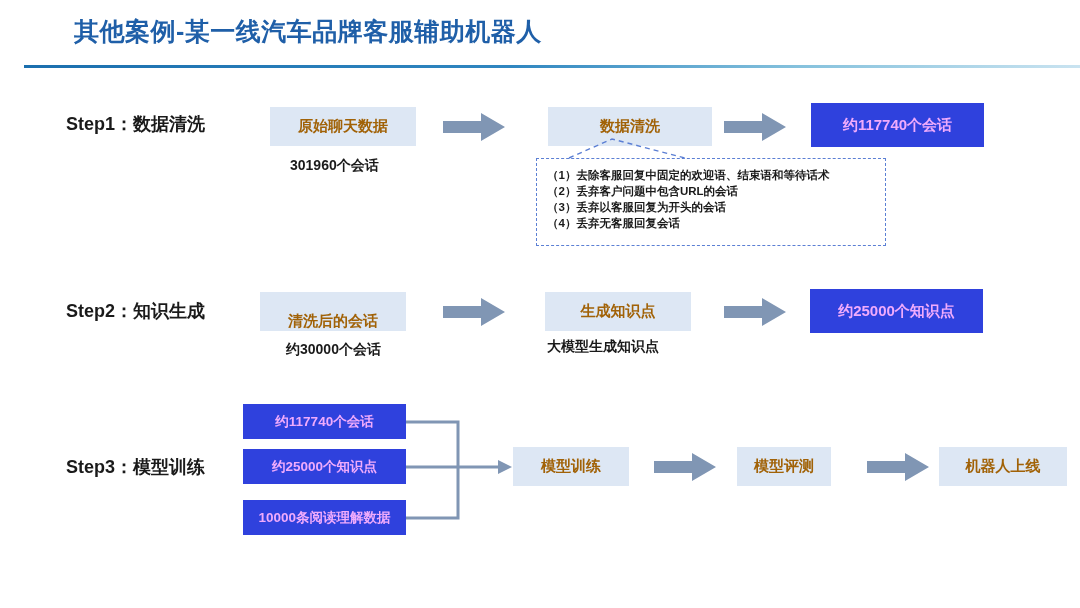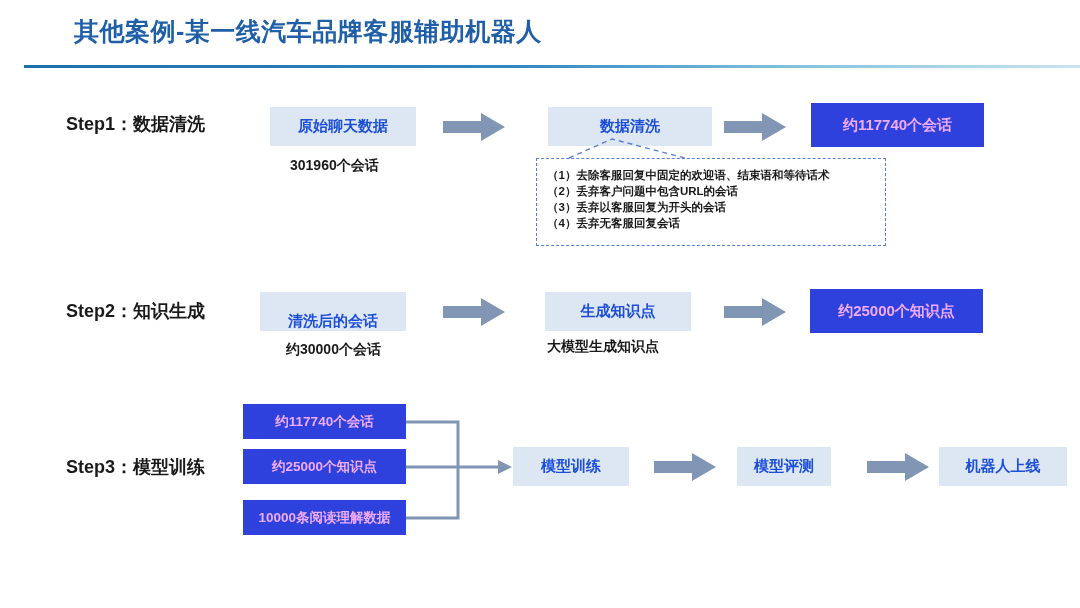--- a/index.html
+++ b/index.html
@@ -48,21 +48,21 @@
   }
   .box {
     position: absolute;
     display: flex;
     align-items: center;
     justify-content: center;
     white-space: nowrap;
   }
   .box-light {
     background: #dde7f4;
-    color: #1d4ed8;
+    color: #a16207;
     font-size: 15px;
     font-weight: bold;
   }
   .box-blue {
     background: #2f41dd;
     color: #f0abfc;
     font-size: 15px;
     font-weight: bold;
   }
   .caption {

